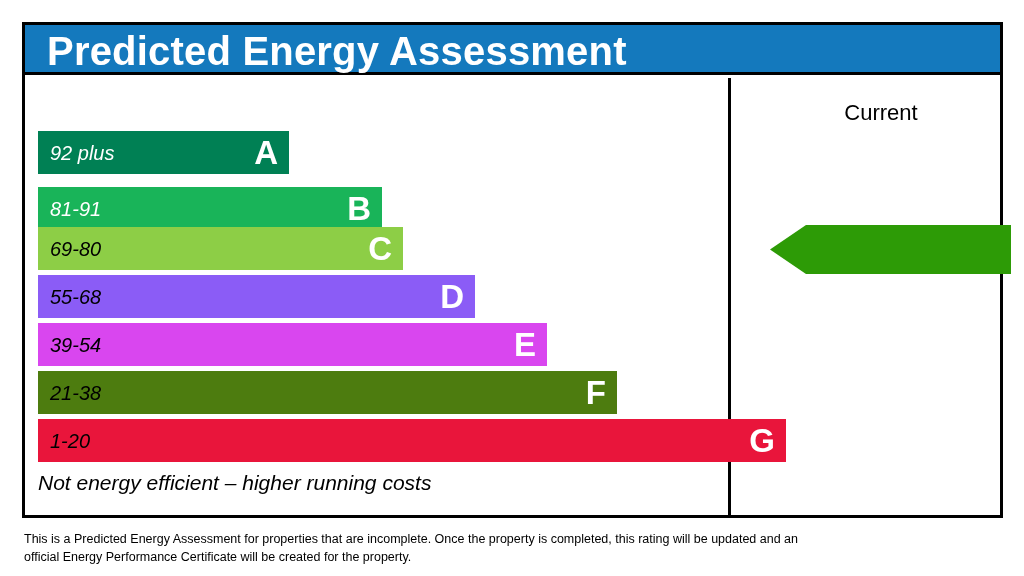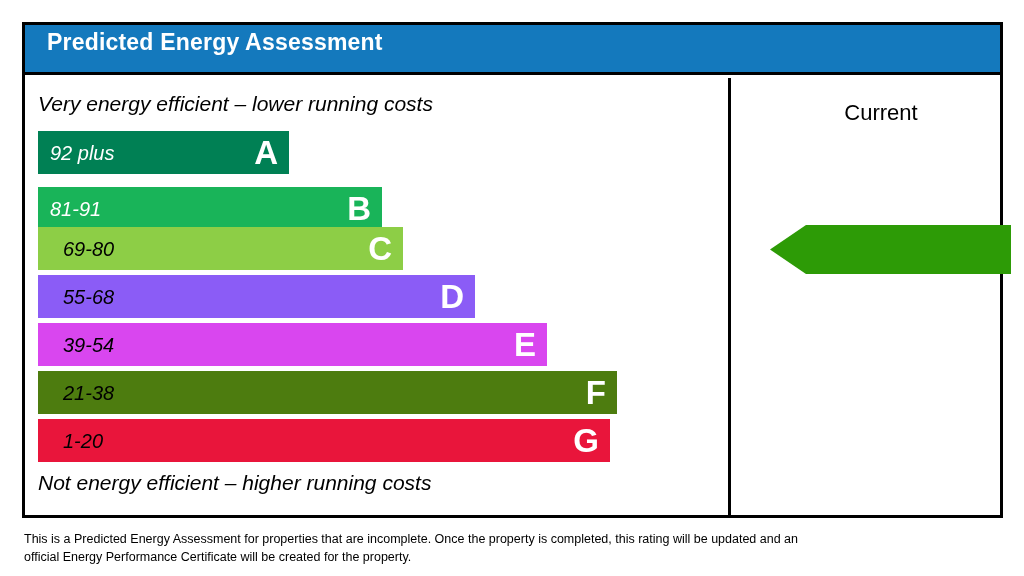--- a/index.html
+++ b/index.html
@@ -35,21 +35,21 @@
     width: 975px;
     height: 50px;
     background: #1479BD;
     border-bottom: 3px solid #000000;
     box-sizing: border-box;
   }
   #title-text {
     position: absolute;
     left: 22px;
     top: 4px;
-    font-size: 23px;
+    font-size: 40px;
     font-weight: bold;
     color: #ffffff;
     letter-spacing: 0.2px;
     white-space: nowrap;
   }
 
   
   #column-divider {
     position: absolute;
     left: 703px;
@@ -103,21 +103,21 @@
     position: absolute;
     right: 11px;
     top: 50%;
     transform: translateY(-52%);
     font-size: 33px;
     font-weight: bold;
     color: #ffffff;
     line-height: 1;
   }
   .lt-white .band-range { color: #ffffff; }
-  .lt-black .band-range { color: #000000; margin-left: 13px; }
+  .lt-black .band-range { color: #000000; }
 
   
   #current-panel {
     position: absolute;
     left: 706px;
     top: 53px;
     width: 269px;
     height: 437px;
   }
   #current-header {
@@ -170,21 +170,20 @@
 
 <div id="epc-frame">
 
   <div id="title-bar" style="background: rgb(20, 121, 189);">
     <div id="title-text" style="color: rgb(255, 255, 255);">Predicted Energy Assessment</div>
   </div>
 
   <div id="column-divider"></div>
 
   <div id="chart-panel">
-    <div class="edge-caption" id="caption-top">Very energy efficient – lower running costs</div>
 
     <div id="bands">
         <div class="band lt-white" style="top: 0px; width: 251px; background: rgb(0, 128, 84);">
           <span class="band-range">92 plus</span>
           <span class="band-letter">A</span>
         </div>
         <div class="band lt-white" style="top: 56px; width: 344px; background: rgb(25, 180, 89);">
           <span class="band-range">81-91</span>
           <span class="band-letter">B</span>
         </div>
@@ -197,21 +196,21 @@
           <span class="band-letter">D</span>
         </div>
         <div class="band lt-black" style="top: 192px; width: 509px; background: #d946ef;">
           <span class="band-range">39-54</span>
           <span class="band-letter">E</span>
         </div>
         <div class="band lt-black" style="top: 240px; width: 579px; background: #4d7c0f;">
           <span class="band-range">21-38</span>
           <span class="band-letter">F</span>
         </div>
-        <div class="band lt-black" style="top: 288px; width: 572px; background: rgb(233, 21, 59); text-decoration: underline;">
+        <div class="band lt-black" style="top: 288px; width: 748px; background: rgb(233, 21, 59); text-decoration: underline;">
           <span class="band-range">1-20</span>
           <span class="band-letter">G</span>
         </div>
       </div>
 
     <div class="edge-caption" id="caption-bot">Not energy efficient – higher running costs</div>
   </div>
 
   <div id="current-panel">
     <div id="current-header">Current</div>

